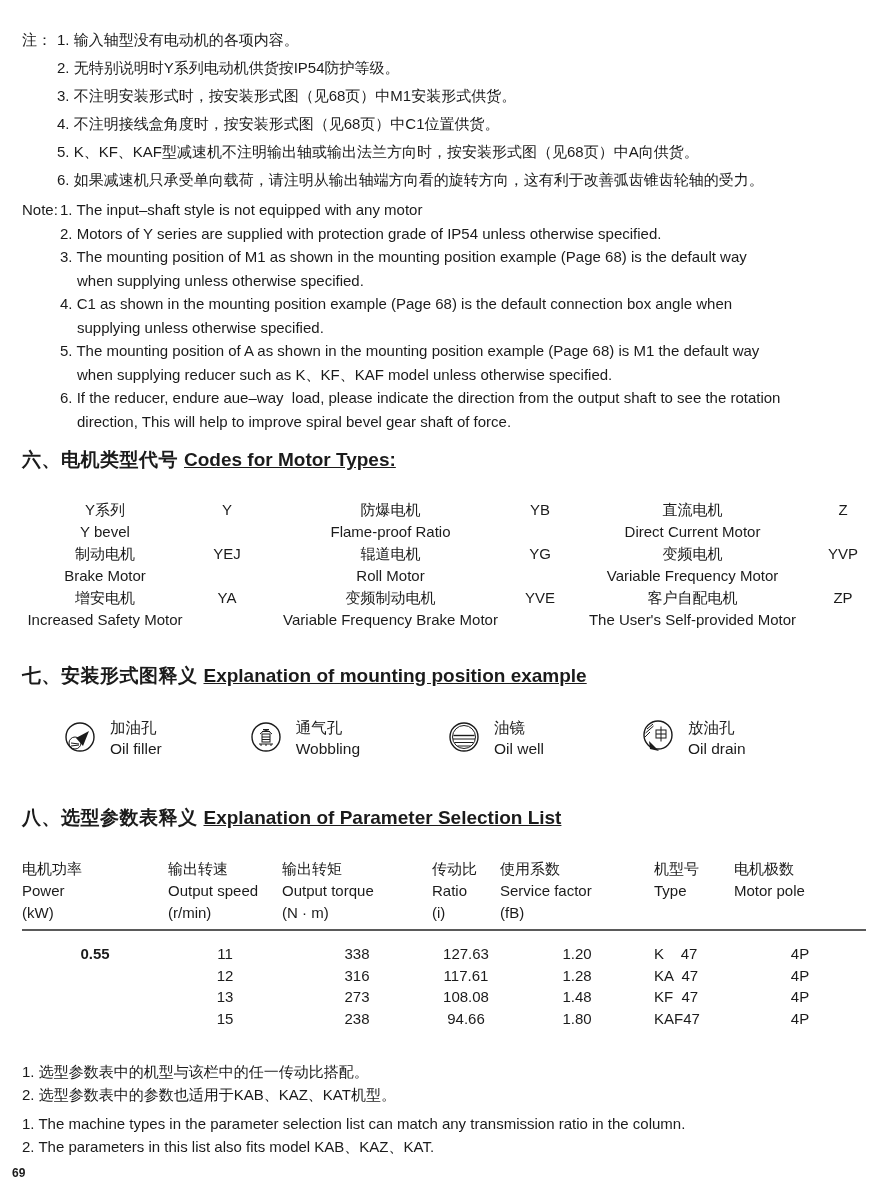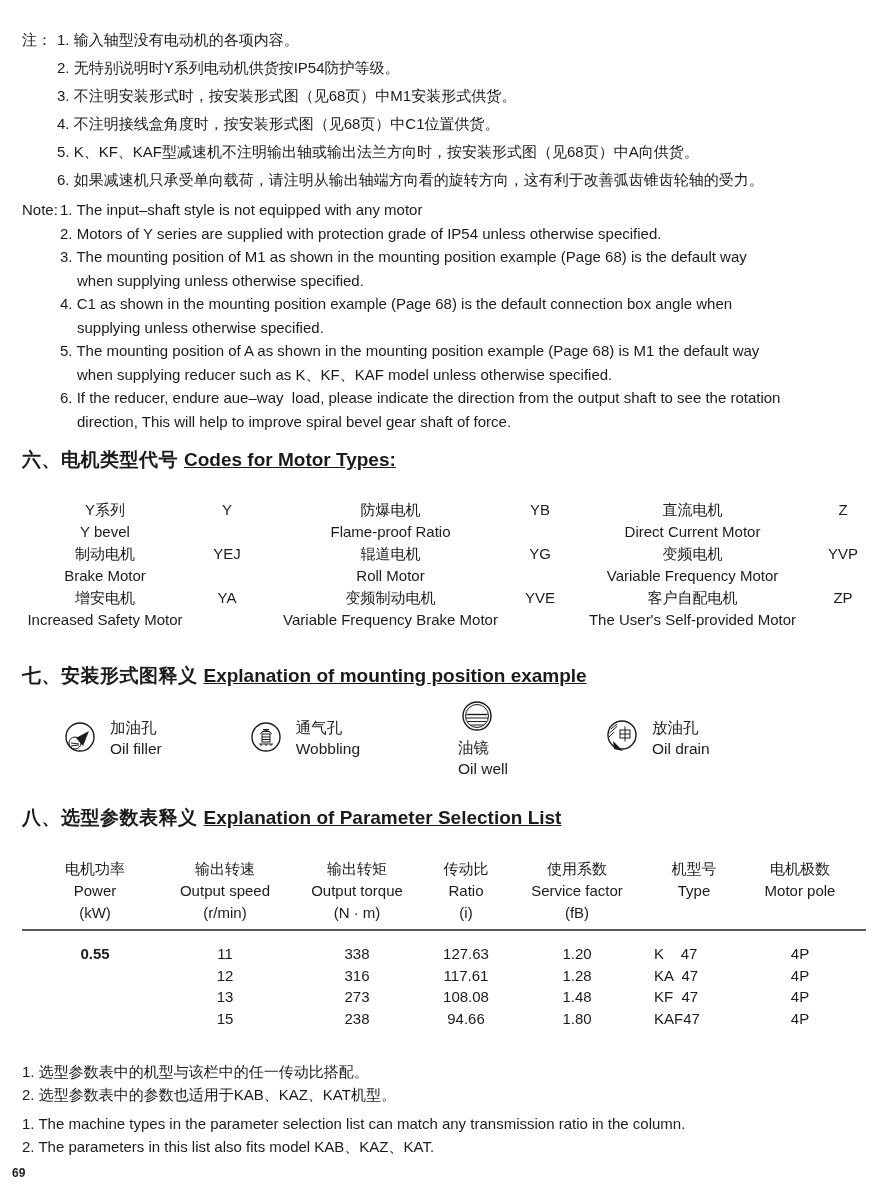--- a/index.html
+++ b/index.html
@@ -34,28 +34,28 @@
     margin-top:26px;font-size:15px;line-height:22px;
   }
   .mc-name{text-align:center;}
   .mc-code{text-align:center;align-self:start;}
 
   
   .mount-row{display:flex;align-items:center;margin-top:20px;height:58px;}
   .mount-item{display:flex;align-items:center;}
   .mi-1{margin-left:40px;}
   .mi-2{margin-left:86px;}
-  .mi-3{margin-left:86px;flex-direction:column;}
+  .mi-3{margin-left:86px;}
   .mi-4{margin-left:96px;}
   .mount-item svg{flex:0 0 auto;}
   .mount-labels{margin-left:12px;font-size:15.5px;line-height:21px;}
 
   
   .param-grid{display:grid;grid-template-columns:146px 114px 150px 68px 154px 80px 132px;}
-  .param-head{margin-top:27px;font-size:15px;line-height:22px;text-align:center;}
+  .param-head{margin-top:27px;font-size:15px;line-height:22px;text-align:left;}
   .rule{height:2px;background:#5a5a5a;margin-top:5px;}
   .param-body{margin-top:12px;font-size:15px;line-height:21.5px;text-align:center;row-gap:0;}
   .cell-bold{font-weight:bold;}
   .cell-type{text-align:left;white-space:pre;}
 
   
   .foot-notes{margin-top:31px;font-size:15px;line-height:23px;}
   .foot-notes .gap{height:6px;}
   .foot-notes .line{white-space:pre;}
 

